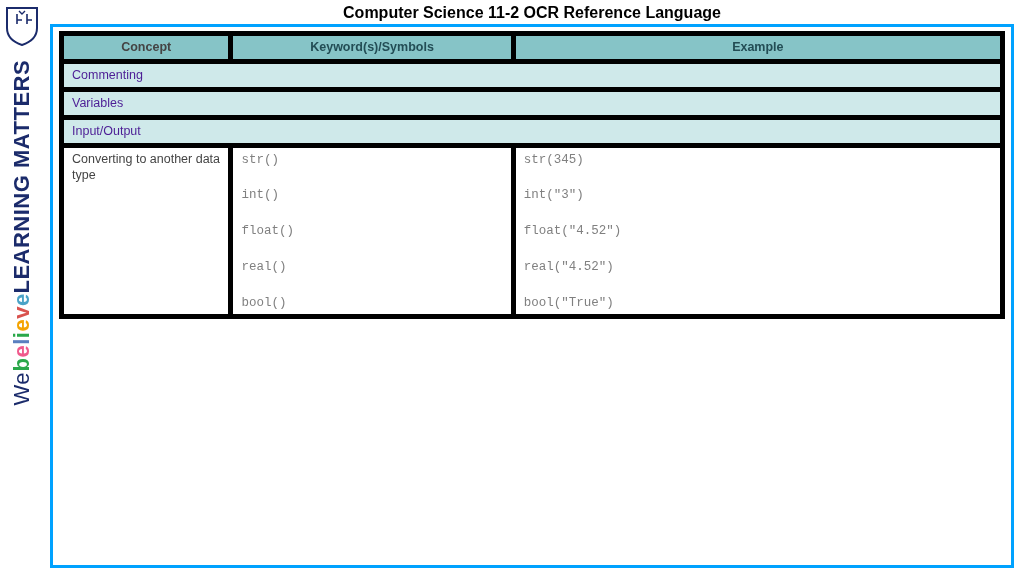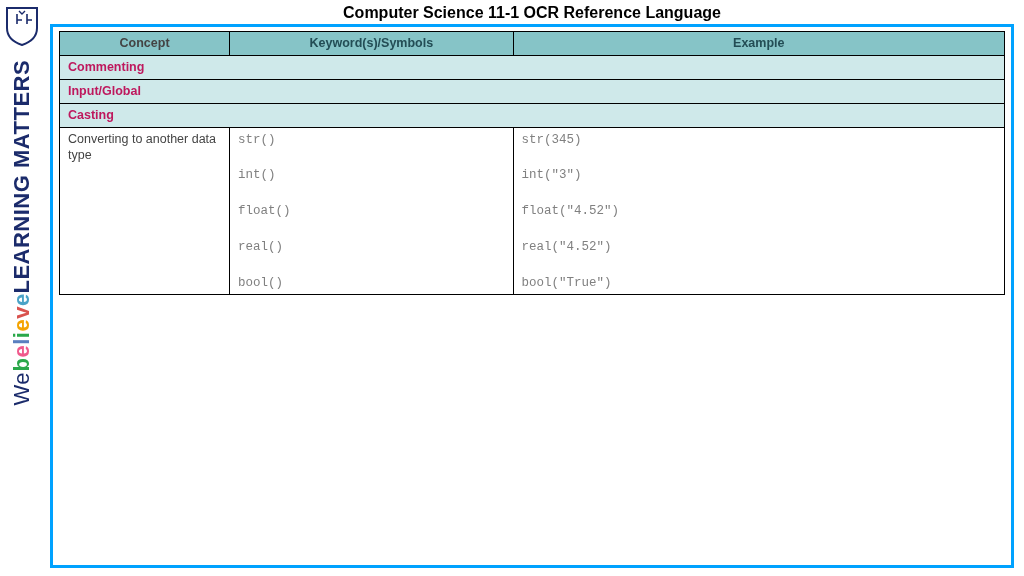--- a/index.html
+++ b/index.html
@@ -45,33 +45,33 @@
     padding: 4px 6px;
   }
   table.ref {
     width: 100%;
     border-collapse: collapse;
     font-size: 12.5px;
     line-height: 1.35;
     color:#555;
   }
   table.ref td, table.ref th {
-    border: 1px solid #000000;
+    border: 5px solid #000000;
     vertical-align: top;
     padding: 3px 8px;
   }
   .hdr {
     background: #86c4c7;
     color: #234d55;
     font-weight: 700;
   }
   .section {
     background: #cfe9ea;
-    color: #be185d;
-    font-weight: 700;
+    color: #4c1d95;
+    font-weight: 400;
   }
   .col-concept { width: 18%; color:#444; }
   .col-sym { width: 30%; }
   .col-ex  { width: 52%; }
   .mono {
     font-family: "Courier New", Courier, monospace;
     color:#808080;
     white-space: pre;
     font-size: 12.5px;
   }
@@ -88,42 +88,42 @@
     </svg>
   </div>
   <div class="tagline">
     <span class="we">We </span>
     <span class="believe"><span>b</span><span>e</span><span>l</span><span>i</span><span>e</span><span>v</span><span>e</span></span>
     <span class="lm"> LEARNING MATTERS</span>
   </div>
 </div>
 
 <div class="main">
-  <div class="title">Computer Science 11-1 OCR Reference Language</div>
+  <div class="title">Computer Science 11-2 OCR Reference Language</div>
   <div class="frame">
     <table class="ref">
       <tbody>
           <tr class="hdr">
         <th class="col-concept">Concept</th>
         <th class="col-sym">Keyword(s)/Symbols</th>
         <th class="col-ex">Example</th>
       </tr>
 
       <tr>
             <td class="section" colspan="3">Commenting</td>
           </tr>
 
-
       <tr>
-            <td class="section" colspan="3">Input/Global</td>
+            <td class="section" colspan="3">Variables</td>
           </tr>
 
       <tr>
-            <td class="section" colspan="3">Casting</td>
+            <td class="section" colspan="3">Input/Output</td>
           </tr>
+
       <tr>
         <td class="col-concept"><span style="white-space:pre-line">Converting to another data type</span></td>
         <td class="col-sym"><span class="mono">str()
 
 int()
 
 float()
 
 real()
 

